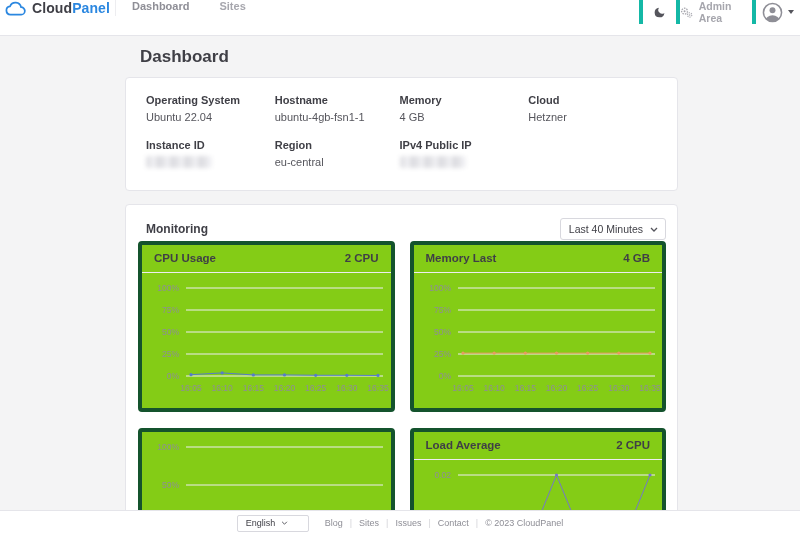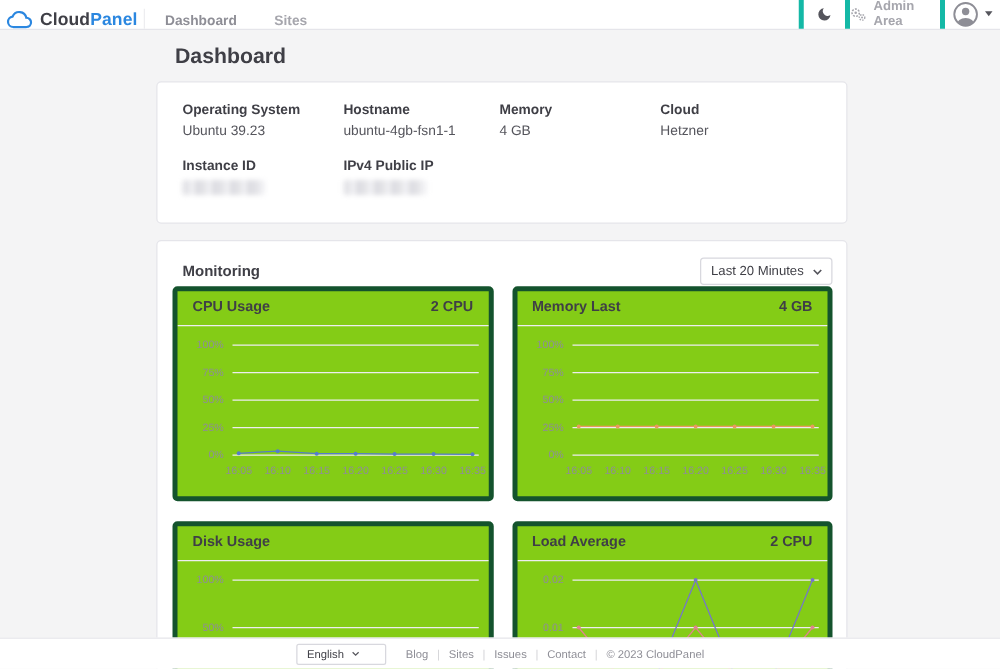--- a/index.html
+++ b/index.html
@@ -1,21 +1,21 @@
 <!DOCTYPE html>
 <html><head>
 <meta charset="utf-8">
 <style>
   * { margin:0; padding:0; box-sizing:border-box; }
   html,body { width:800px; height:535px; overflow:hidden; background:#f4f4f5;
     font-family:"Liberation Sans", sans-serif; color:#3f3f46; }
 
   
-  .navbar { position:relative; height:24px; background:#fff; border-bottom:1px solid #e5e5ea;
-    display:flex; align-items:flex-end; }
+  .navbar { position:relative; height:36px; background:#fff; border-bottom:1px solid #e5e5ea;
+    display:flex; align-items:flex-start; }
   .logo-box { width:116px; border-right:1px solid #ededf0; display:flex; align-items:center;
     justify-content:center; gap:6px; }
   .brand { font-size:14px; font-weight:600; letter-spacing:.1px; }
   .brand .b1 { color:#3f3f46; }
   .brand .b2 { color:#2b87e0; }
   .nav-links { display:flex; align-items:center; margin-left:16px; gap:30px; }
   .nav-link { font-size:11px; font-weight:600; color:#8e8e96; cursor:pointer; text-decoration:none; }
   .nav-link.dim { color:#a6a6ad; }
   .nav-right { margin-left:auto; display:flex; align-items:stretch; }
   .nav-cell { display:flex; align-items:center; justify-content:center; border-left:4px solid #14b8a6;
@@ -112,49 +112,53 @@
     </div>
   </div>
 </header>
 
 <main class="container">
   <h1 class="page-title">Dashboard</h1>
 
   <section class="card info-card">
     <div class="info-cell">
       <div class="info-label">Operating System</div>
-      <div class="info-value">Ubuntu 39.23</div>
+      <div class="info-value">Ubuntu 22.04</div>
     </div>
     <div class="info-cell">
       <div class="info-label">Hostname</div>
       <div class="info-value">ubuntu-4gb-fsn1-1</div>
     </div>
     <div class="info-cell">
       <div class="info-label">Memory</div>
       <div class="info-value">4 GB</div>
     </div>
     <div class="info-cell">
       <div class="info-label">Cloud</div>
       <div class="info-value">Hetzner</div>
     </div>
     <div class="info-cell">
       <div class="info-label">Instance ID</div>
       <div class="blur-box"></div>
+    </div>
+    <div class="info-cell">
+      <div class="info-label">Region</div>
+      <div class="info-value">eu-central</div>
     </div>
     <div class="info-cell">
       <div class="info-label">IPv4 Public IP</div>
       <div class="blur-box"></div>
     </div>
   </section>
 
   <section class="card monitoring-card">
     <div class="monitoring-head">
       <span class="monitoring-title">Monitoring</span>
       <div class="select-box">
-        <span>Last 20 Minutes</span>
+        <span>Last 40 Minutes</span>
         <svg width="8" height="5" viewBox="0 0 8 5">
           <polyline points="1,1 4,4 7,1" fill="none" stroke="#55555c" stroke-width="1.3"></polyline>
         </svg>
       </div>
     </div>
 
     <div class="charts-grid">
       <div class="chart-card">
         <div class="chart-head">
           <span class="chart-title">CPU Usage</span>
@@ -217,24 +221,20 @@
               <circle cx="80.16666666666667" cy="78.12" r="1.6" fill="#e89a5f"></circle>
               <circle cx="111.33333333333334" cy="78.12" r="1.6" fill="#e89a5f"></circle>
               <circle cx="142.5" cy="78.12" r="1.6" fill="#e89a5f"></circle>
               <circle cx="173.66666666666669" cy="78.12" r="1.6" fill="#e89a5f"></circle>
               <circle cx="204.83333333333334" cy="78.12" r="1.6" fill="#e89a5f"></circle>
               <circle cx="236" cy="78.12" r="1.6" fill="#e89a5f"></circle>
             </svg></div>
       </div>
 
       <div class="chart-card">
-        <div class="chart-head">
-          <span class="chart-title">Disk Usage</span>
-          <span class="chart-unit"></span>
-        </div>
         <div class="chart-body"><svg width="255" height="115">
               <line x1="44" x2="241" y1="13" y2="13" stroke="#ededf0"></line>
               <text x="37" y="15.5" text-anchor="end" class="tick">100%</text>
               <line x1="44" x2="241" y1="51" y2="51" stroke="#ededf0"></line>
               <text x="37" y="53.5" text-anchor="end" class="tick">50%</text>
               <line x1="44" x2="241" y1="89" y2="89" stroke="#ededf0"></line>
               <text x="37" y="91.5" text-anchor="end" class="tick">0%</text>
               <text x="49" y="104" text-anchor="middle" class="tick">16:05</text>
               <text x="80.16666666666667" y="104" text-anchor="middle" class="tick">16:10</text>
               <text x="111.33333333333334" y="104" text-anchor="middle" class="tick">16:15</text>

